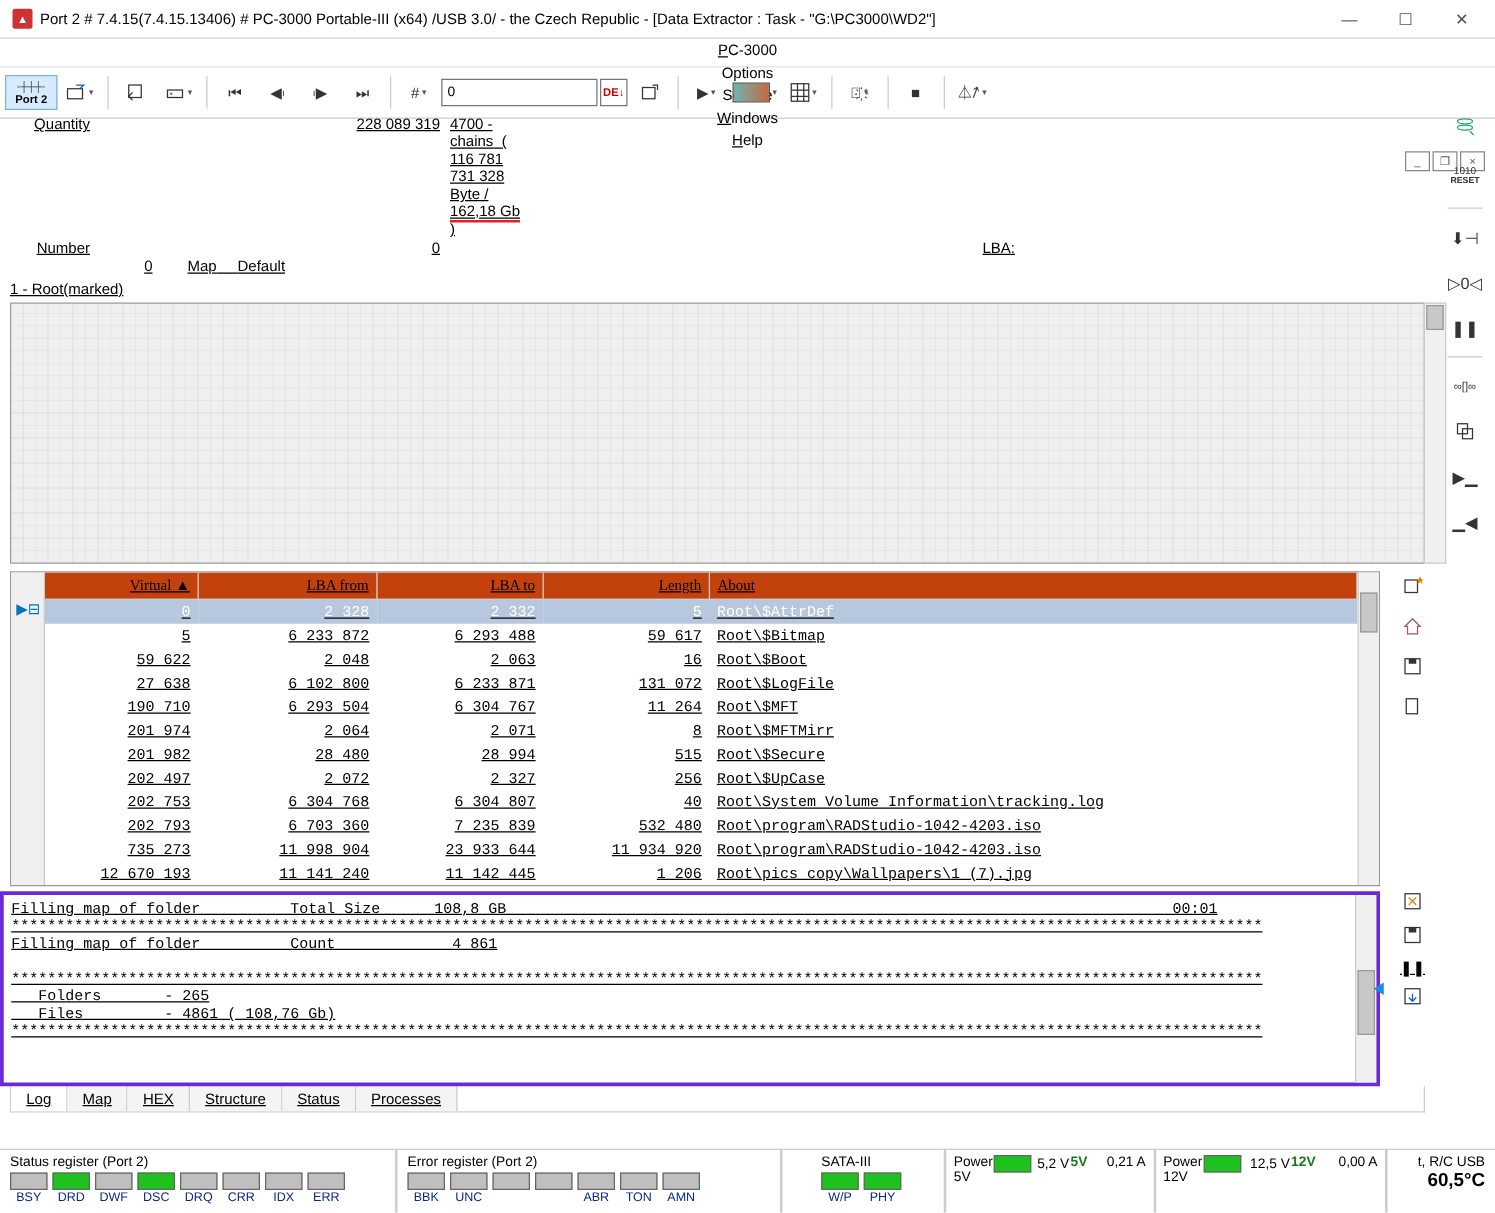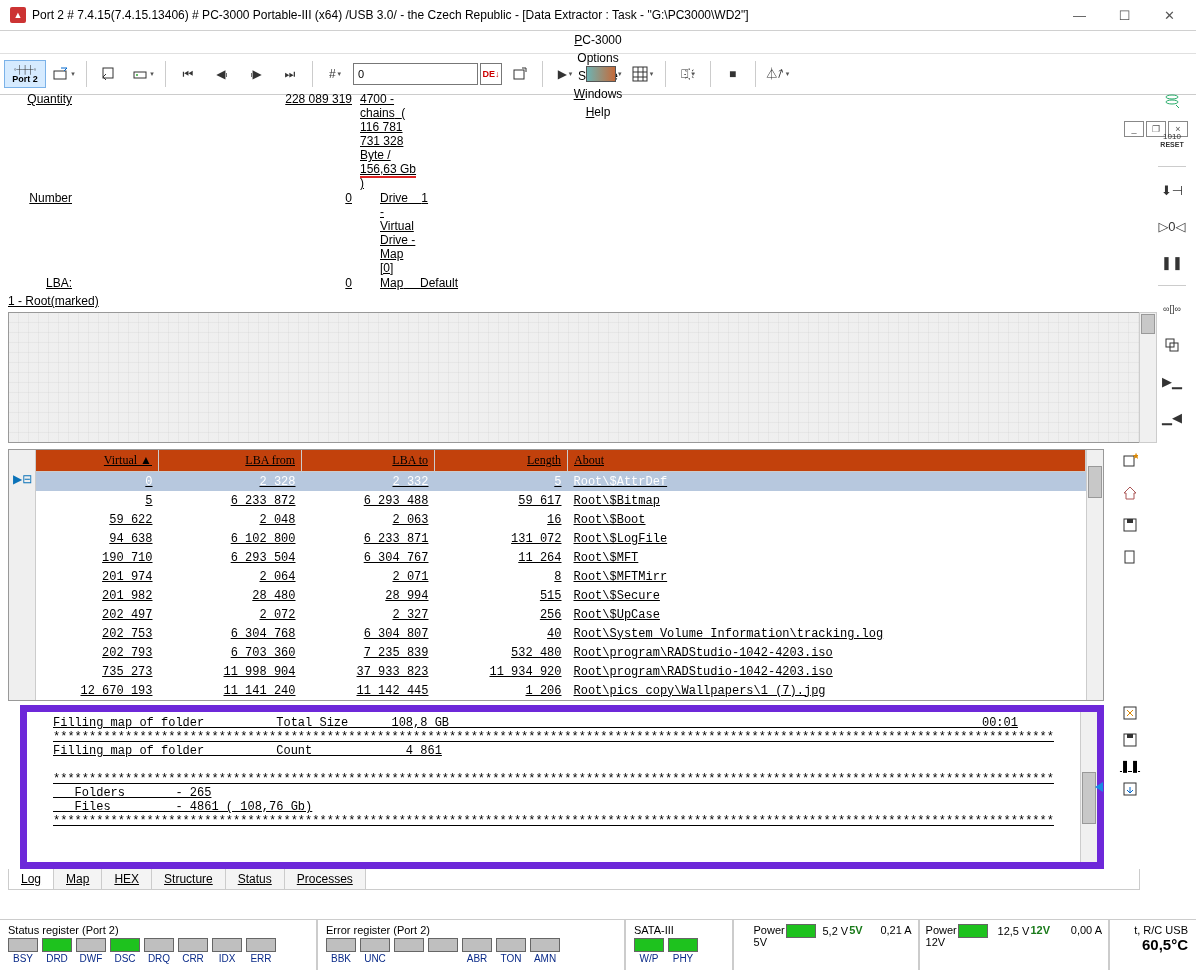--- a/index.html
+++ b/index.html
@@ -69,21 +69,21 @@
 table.chain th { background:#c2410c; border-right:1px solid #ccc; border-bottom:1px solid #ccc; font-weight:normal; font-family:"Segoe UI"; text-align:right; padding:2px 6px; height:17px;}
 table.chain th.about { text-align:left; }
 table.chain td { border:none; padding:1px 6px; height:17px; text-align:right; white-space:pre;}
 table.chain td.about { text-align:left; }
 table.chain tr.sel td { background:#b7c8de; color:#fff; }
 .table-vscroll { width:16px; background:#f0f0f0; border-left:1px solid #ccc; position:relative;}
 .table-vscroll .thumb { position:absolute; left:1px; right:1px; top:16px; height:30px; background:#c8c8c8; border:1px solid #999;}
 .table-rtb { width:36px; display:flex; flex-direction:column; align-items:center; gap:8px; padding-top:4px;}
 .table-rtb .rtbtn { width:24px; height:22px; display:flex; align-items:center; justify-content:center; border:1px solid transparent;}
 
-.log-wrap { margin:4px 8px 0 20px; border:7px solid #6d28d9; height:150px; position:relative; display:flex;padding-left:20px;}
+.log-wrap { margin:4px 8px 0 0; border:3px solid #6d28d9; height:150px; position:relative; display:flex;}
 .log-text { flex:1; padding:4px 6px; font-family: Consolas,"Courier New",monospace; font-size:12px; white-space:pre; overflow:hidden;}
 .log-vscroll { width:16px; background:#f0f0f0; border-left:1px solid #ccc; position:relative;}
 .log-vscroll .thumb { position:absolute; left:1px; right:1px; top:60px; height:50px; background:#c8c8c8; border:1px solid #999;}
 .log-vscroll .mark { position:absolute; right:-6px; top:70px; width:0; height:0; border-top:5px solid transparent; border-bottom:5px solid transparent; border-right:8px solid #1a8ae2;}
 .log-rtb { width:36px; display:flex; flex-direction:column; align-items:center; gap:8px; padding-top:4px;}
 .tabs-row { margin:0 8px; display:flex; border:1px solid #ccc; border-top:none;}
 .tabs-row .tab { padding:3px 12px; border-right:1px solid #ccc; font-size:12px; background:#f4f4f4;}
 .tabs-row .tab.active { background:#fff; border-top:1px solid #fff; margin-top:-1px;}
 .statusbar { position:absolute; left:0; right:0; bottom:0; height:50px; border-top:1px solid #ccc; display:flex; font-size:11px;}
 .sreg-block { padding:4px 8px; border-right:2px solid #ccc; display:flex; flex-direction:column; gap:2px;}
@@ -234,27 +234,26 @@
       <span>▁◀</span>
     </div>
 </div>
 
 <div class="main-area">
 
   <div class="info-strip">
     <div class="lbl">Quantity</div>
     <div></div>
     <div class="val">228 089 319</div>
-    <div class="val2"><span>4700 - chains</span>&nbsp;&nbsp;<span>( 116 781 731 328 Byte /  <span class="underline-red">156,63 Gb</span> )</span></div>
+    <div class="val2"><span>4700 - chains</span>&nbsp;&nbsp;<span>( 116 781 731 328 Byte /  <span class="underline-red">162,18 Gb</span> )</span></div>
     <div></div>
 
     <div class="lbl">Number</div>
     <div></div>
     <div class="val">0</div>
-    <div class="val2" style="padding-left:20px;"><span>Drive</span>&nbsp;&nbsp;&nbsp;&nbsp;<span>1 - Virtual Drive - Map [0]</span></div>
     <div></div>
 
     <div class="lbl">LBA:</div>
     <div></div>
     <div class="val">0</div>
     <div class="val2" style="padding-left:20px;"><span>Map</span>&nbsp;&nbsp;&nbsp;&nbsp;&nbsp;<span>Default</span></div>
     <div></div>
   </div>
 
   <div class="root-label">1 - Root(marked)</div>
@@ -297,21 +296,21 @@
                 <td class="about">Root\$Bitmap</td>
               </tr>
               <tr>
                 <td>59 622</td>
                 <td>2 048</td>
                 <td>2 063</td>
                 <td>16</td>
                 <td class="about">Root\$Boot</td>
               </tr>
               <tr>
-                <td>94 638</td>
+                <td>27 638</td>
                 <td>6 102 800</td>
                 <td>6 233 871</td>
                 <td>131 072</td>
                 <td class="about">Root\$LogFile</td>
               </tr>
               <tr>
                 <td>190 710</td>
                 <td>6 293 504</td>
                 <td>6 304 767</td>
                 <td>11 264</td>
@@ -348,21 +347,21 @@
               <tr>
                 <td>202 793</td>
                 <td>6 703 360</td>
                 <td>7 235 839</td>
                 <td>532 480</td>
                 <td class="about">Root\program\RADStudio-1042-4203.iso</td>
               </tr>
               <tr>
                 <td>735 273</td>
                 <td>11 998 904</td>
-                <td>37 933 823</td>
+                <td>23 933 644</td>
                 <td>11 934 920</td>
                 <td class="about">Root\program\RADStudio-1042-4203.iso</td>
               </tr>
               <tr>
                 <td>12 670 193</td>
                 <td>11 141 240</td>
                 <td>11 142 445</td>
                 <td>1 206</td>
                 <td class="about">Root\pics copy\Wallpapers\1 (7).jpg</td>
               </tr>
@@ -505,21 +504,21 @@
         <div class="sreg-cell">
           <div class="sreg-box grey"></div>
           <div class="sreg-lbl">TON</div>
         </div>
         <div class="sreg-cell">
           <div class="sreg-box grey"></div>
           <div class="sreg-lbl">AMN</div>
         </div>
       </div>
   </div>
-  <div class="sreg-block" style="min-width:90px;">
+  <div class="sreg-block" style="min-width:90px;margin-left:23px;">
     <div class="sreg-title">SATA-III</div>
     <div class="sreg-cells" id="sata-cells">
         <div class="sreg-cell">
           <div class="sreg-box green"></div>
           <div class="sreg-lbl">W/P</div>
         </div>
         <div class="sreg-cell">
           <div class="sreg-box green"></div>
           <div class="sreg-lbl">PHY</div>
         </div>

